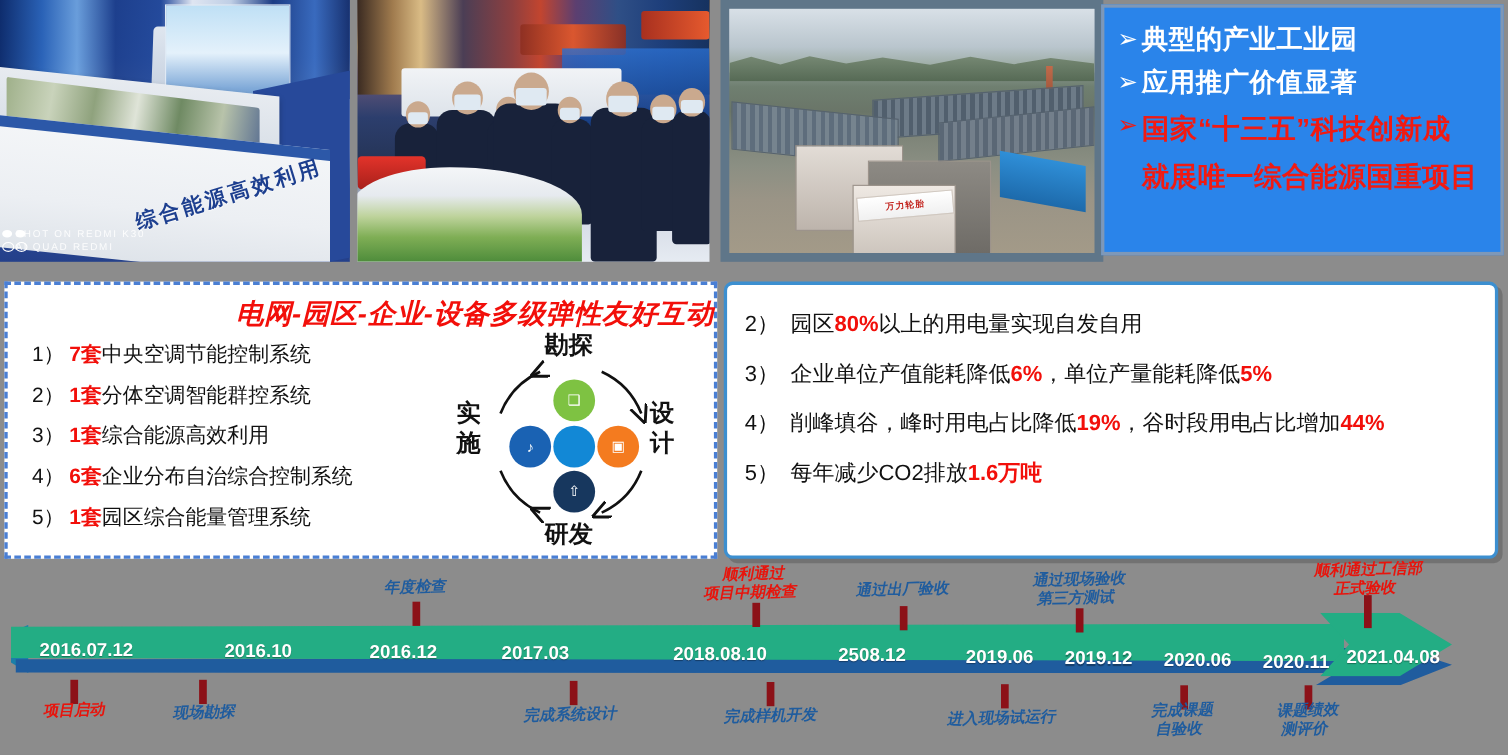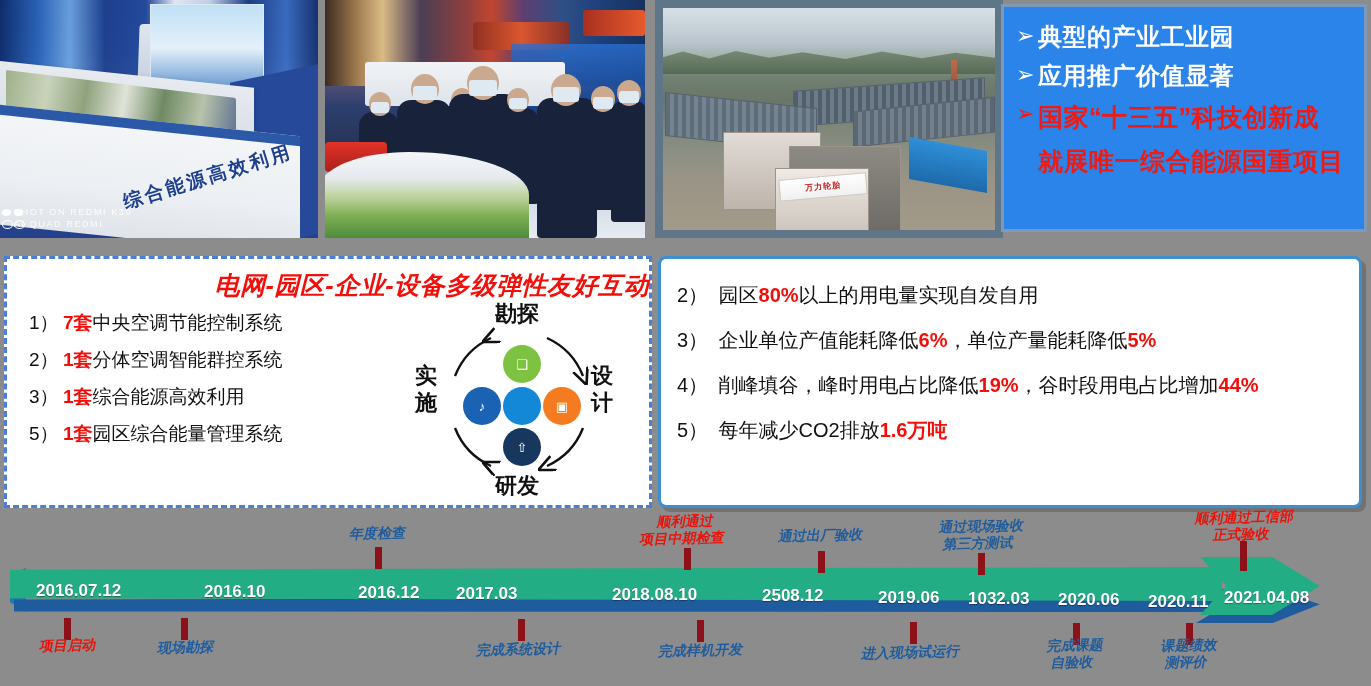--- a/index.html
+++ b/index.html
@@ -257,20 +257,21 @@
     </div>
   </div>
 </div>
 
 <div class="leftpanel">
   <div class="lp-title">电网-园区-企业-设备多级弹性友好互动</div>
   <ul class="lp-list">
     <li><span class="num">1）</span><span class="hi">7套</span><span>中央空调节能控制系统</span></li>
     <li><span class="num">2）</span><span class="hi">1套</span><span>分体空调智能群控系统</span></li>
     <li><span class="num">3）</span><span class="hi">1套</span><span>综合能源高效利用</span></li>
+    <li><span class="num">4）</span><span class="hi">6套</span><span>企业分布自治综合控制系统</span></li>
     <li><span class="num">5）</span><span class="hi">1套</span><span>园区综合能量管理系统</span></li>
   </ul>
 </div>
 
 <div class="cycle">
   <svg class="cy-arc" viewBox="0 0 168 168">
     <defs>
       <marker id="ah" markerWidth="7" markerHeight="7" refX="3" refY="3.2" orient="auto">
         <path d="M0,0 L7,3.2 L0,6.4" fill="none" stroke="#111" stroke-width="1.1"></path>
       </marker>
@@ -329,26 +330,26 @@
   <div class="tl-tick" style="left:697px;top:105px;height:22px;"></div>
   <div class="tl-tick" style="left:818px;top:36px;height:22px;"></div>
   <div class="tl-tick" style="left:910px;top:107px;height:22px;"></div>
   <div class="tl-tick" style="left:978px;top:38px;height:22px;"></div>
   <div class="tl-tick" style="left:1073px;top:108px;height:22px;"></div>
   <div class="tl-tick" style="left:1186px;top:108px;height:22px;"></div>
   <div class="tl-tick" style="left:1240px;top:26px;height:30px;"></div>
 
   <div class="tl-date" style="left:36px;top:66px;">2016.07.12</div>
   <div class="tl-date" style="left:204px;top:67px;">2016.10</div>
-  <div class="tl-date" style="left:358px;top:68px;">2016.12</div>
+  <div class="tl-date" style="left:336px;top:68px;">2016.12</div>
   <div class="tl-date" style="left:456px;top:69px;">2017.03</div>
   <div class="tl-date" style="left:612px;top:70px;">2018.08.10</div>
   <div class="tl-date" style="left:762px;top:71px;">2508.12</div>
   <div class="tl-date" style="left:878px;top:73px;">2019.06</div>
-  <div class="tl-date" style="left:968px;top:74px;">1032.03</div>
+  <div class="tl-date" style="left:968px;top:74px;">2019.12</div>
   <div class="tl-date" style="left:1058px;top:75px;">2020.06</div>
   <div class="tl-date" style="left:1148px;top:77px;">2020.11</div>
   <div class="tl-date" style="left:1224px;top:73px;">2021.04.08</div>
 
   <div class="tl-note red" style="left:32px;top:122px;width:72px;">项目启动</div>
   <div class="tl-note blue" style="left:150px;top:124px;width:72px;">现场勘探</div>
   <div class="tl-note blue" style="left:342px;top:10px;width:72px;">年度检查</div>
   <div class="tl-note blue" style="left:466px;top:126px;width:106px;">完成系统设计</div>
   <div class="tl-note red" style="left:624px;top:-2px;width:120px;">
     <div>顺利通过</div>

